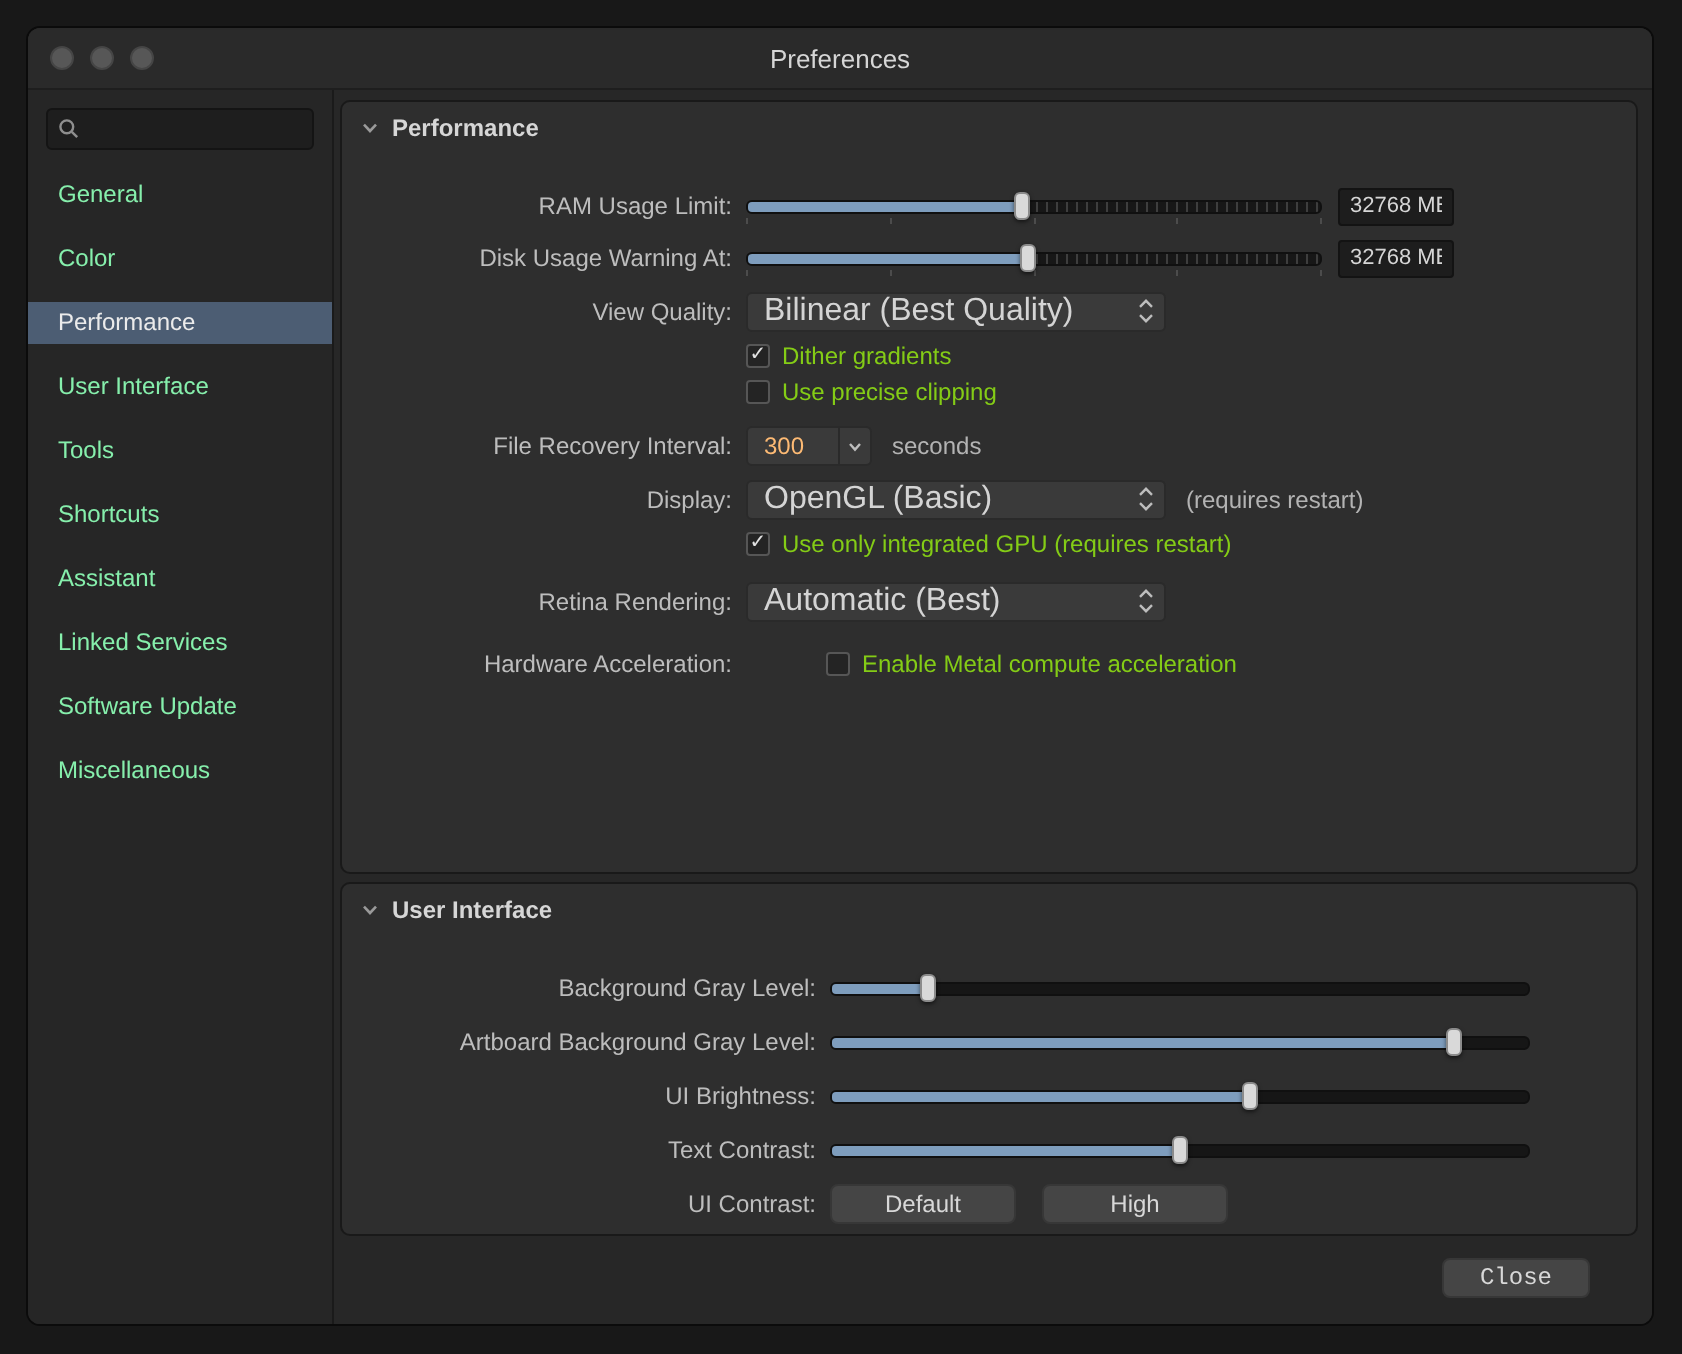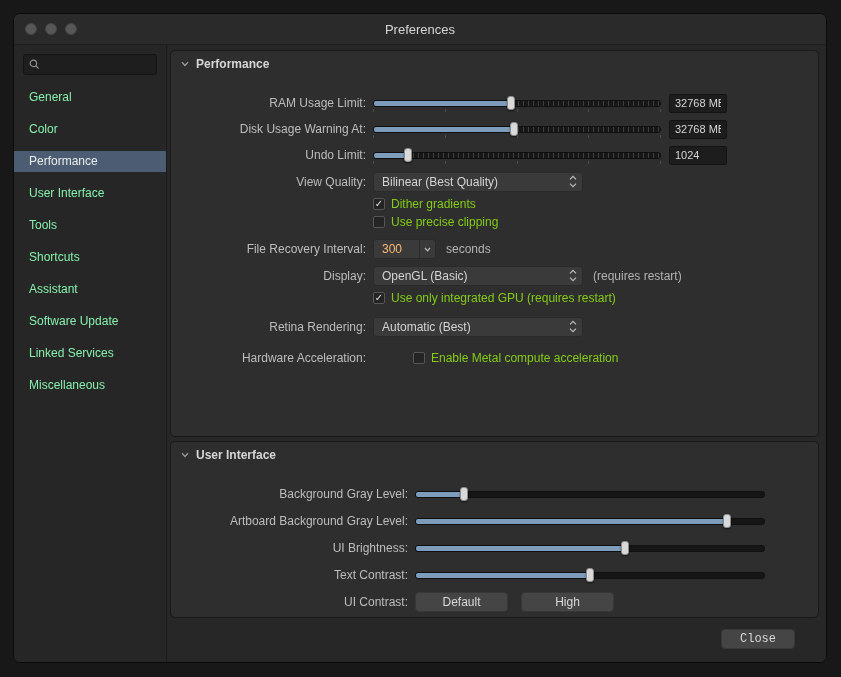--- a/index.html
+++ b/index.html
@@ -54,21 +54,21 @@
       linear-gradient(#4c4c4c,#4c4c4c) 50% 0/1px 3px no-repeat,
       linear-gradient(#4c4c4c,#4c4c4c) 75% 0/1px 3px no-repeat,
       linear-gradient(#4c4c4c,#4c4c4c) 100% 0/1px 3px no-repeat; }
 
   .valuebox { margin-left:8px; width:58px; height:19px; flex:none; background:#1d1d1d; border:1px solid #131313;
               border-radius:2px; color:#d6d6d6; font-size:11px; padding:0 5px; outline:none; font-family:inherit; }
 
   
   .dropdown { width:210px; height:20px; flex:none; background:#3a3a3a; border:1px solid #2a2a2a; border-radius:3px;
               display:flex; align-items:center; justify-content:space-between; padding:0 5px 0 8px;
-              font-size:12px; color:#d4d4d4; cursor:default; }
+              font-size:16px; color:#d4d4d4; cursor:default; }
   .combo { width:63px; height:20px; flex:none; background:#3a3a3a; border:1px solid #2a2a2a; border-radius:3px;
            display:flex; align-items:center; font-size:12px; color:#fdba74; }
   .combo-value { flex:1; padding-left:8px; }
   .combo-arrow { width:16px; align-self:stretch; border-left:1px solid #2a2a2a; display:flex; align-items:center; justify-content:center; }
   .note { margin-left:10px; font-size:12px; color:#b3b3b3; }
 
   
   .check-row { display:flex; align-items:center; height:18px; margin-left:192px; gap:6px; }
   .row .check-inline { display:flex; align-items:center; gap:6px;padding-left:40px; }
   .checkbox { width:12px; height:12px; flex:none; background:#242424; border:1px solid #565656; border-radius:2px;
@@ -111,22 +111,22 @@
         <input placeholder="" style="">
       </div>
       <nav>
         <div class="nav-item">General</div>
         <div class="nav-item">Color</div>
         <div class="nav-item selected">Performance</div>
         <div class="nav-item">User Interface</div>
         <div class="nav-item">Tools</div>
         <div class="nav-item">Shortcuts</div>
         <div class="nav-item">Assistant</div>
+        <div class="nav-item">Linked Services</div>
         <div class="nav-item">Software Update</div>
-        <div class="nav-item">Linked Services</div>
         <div class="nav-item">Miscellaneous</div>
       </nav>
     </aside>
 
     <section class="content">
 
       <div class="panel performance">
         <div class="panel-header">
           <span>
             <svg width="8" height="6" viewBox="0 0 8 6">
@@ -154,31 +154,20 @@
             <div class="slider ticked" style="--pct: 49%;">
               <div class="track">
                   <div class="fill"></div>
                 </div>
               <div class="qticks"></div>
               <div class="thumb"></div>
             </div>
             <input class="valuebox" value="32768 MB" style="">
           </div>
 
-          <div class="row">
-            <div class="label">Undo Limit:</div>
-            <div class="slider ticked" style="--pct: 12%;">
-              <div class="track">
-                  <div class="fill"></div>
-                </div>
-              <div class="qticks"></div>
-              <div class="thumb"></div>
-            </div>
-            <input class="valuebox" value="1024" style="">
-          </div>
 
           <div class="row tall">
             <div class="label">View Quality:</div>
             <div class="dropdown">
               <span>Bilinear (Best Quality)</span>
               <span>
                 <svg width="8" height="13" viewBox="0 0 8 13">
                     <polyline points="1,4.4 4,1.4 7,4.4" fill="none" stroke="#bdbdbd" stroke-width="1.2"></polyline>
                     <polyline points="1,8.6 4,11.6 7,8.6" fill="none" stroke="#bdbdbd" stroke-width="1.2"></polyline>
                   </svg>

